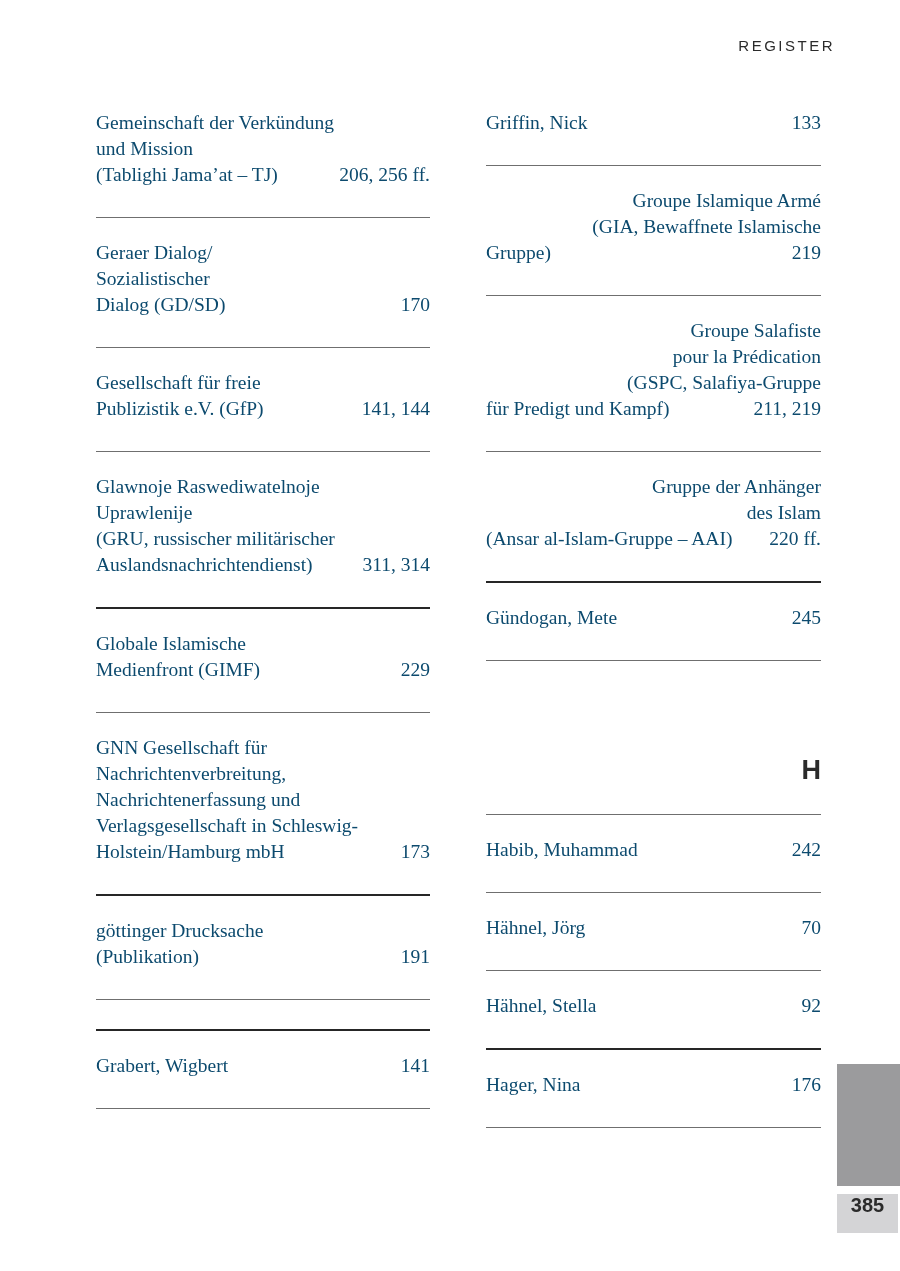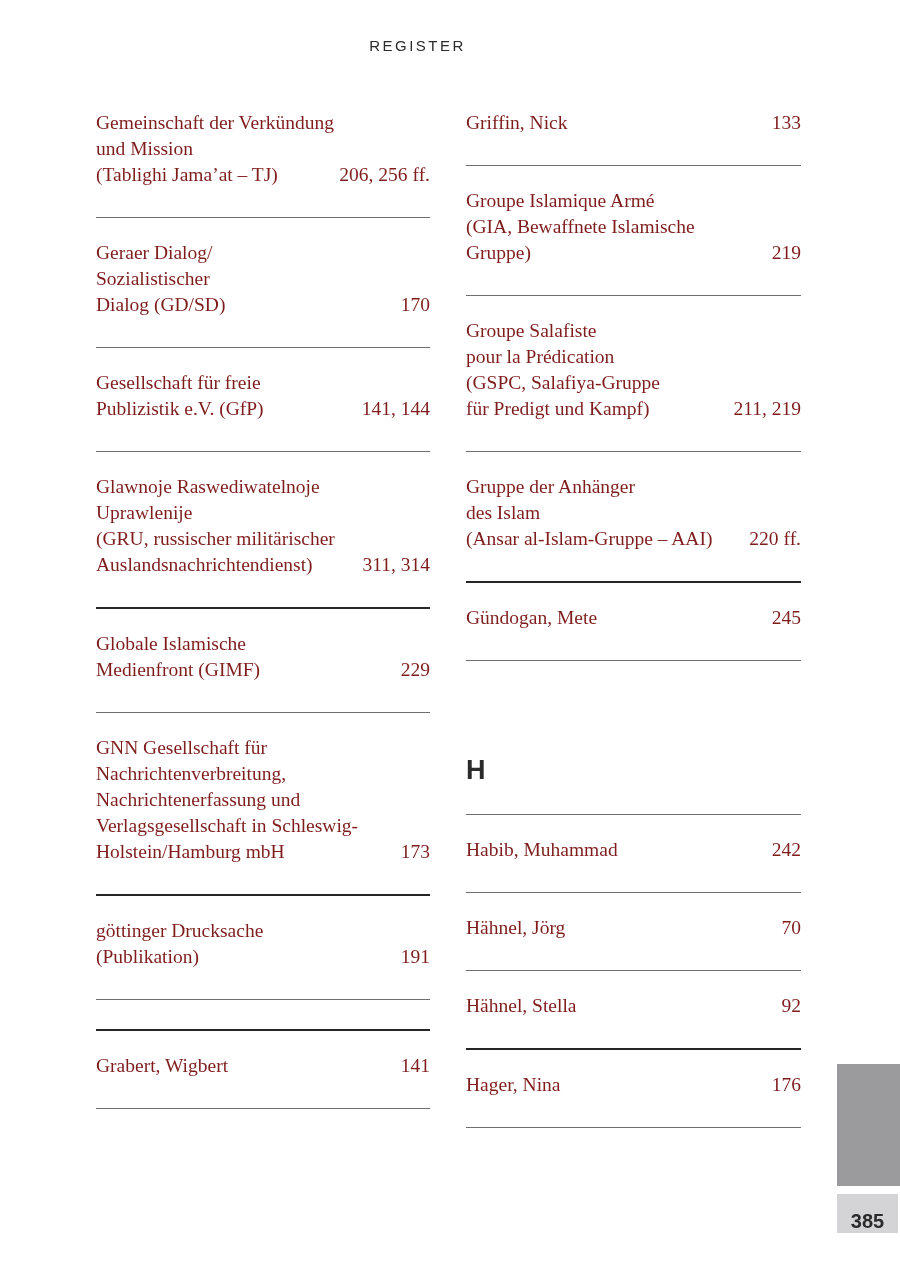--- a/index.html
+++ b/index.html
@@ -9,34 +9,34 @@
     height: 1271px;
     background: #ffffff;
     font-family: "Liberation Serif", serif;
     overflow: hidden;
   }
   .header {
     position: absolute;
     top: 37px;
     left: 0;
     width: 835px;
-    text-align: center;
+    text-align: right;
     font-family: "Liberation Sans", sans-serif;
     font-size: 15px;
     letter-spacing: 2.5px;
     color: #2b2b2b;
   }
   .col { position: absolute; top: 110px; }
   .col-left  { left: 96px;  width: 334px; }
-  .col-right { left: 466px; width: 335px; }
+  .col-right { left: 486px; width: 335px; text-align: right; }
 
   .entry-line {
     font-size: 19.5px;
     line-height: 26px;
-    color: #7f1d1d;
+    color: #0c4a6e;
   }
   .entry-line.last { display: flex; justify-content: space-between; }
   .pages { white-space: nowrap; }
 
   .rule { margin: 29px 0 22px 0; }
   .rule.thin  { height: 1px; background: #6f6f6f; }
   .rule.thick { height: 2px; background: #262626; }
 
   .section-heading {
     margin-top: 94px;
@@ -56,21 +56,21 @@
     background: #9b9b9d;
   }
   .page-number-box {
     position: absolute;
     left: 837px;
     top: 1194px;
     width: 61px;
     height: 39px;
     background: #d4d4d6;
     display: flex;
-    align-items: flex-end;
+    align-items: flex-start;
     justify-content: center;
     font-family: "Liberation Sans", sans-serif;
     font-weight: bold;
     font-size: 20px;
     color: #2b2b2b;
   }
 </style>
 </head>
 <body>
 

